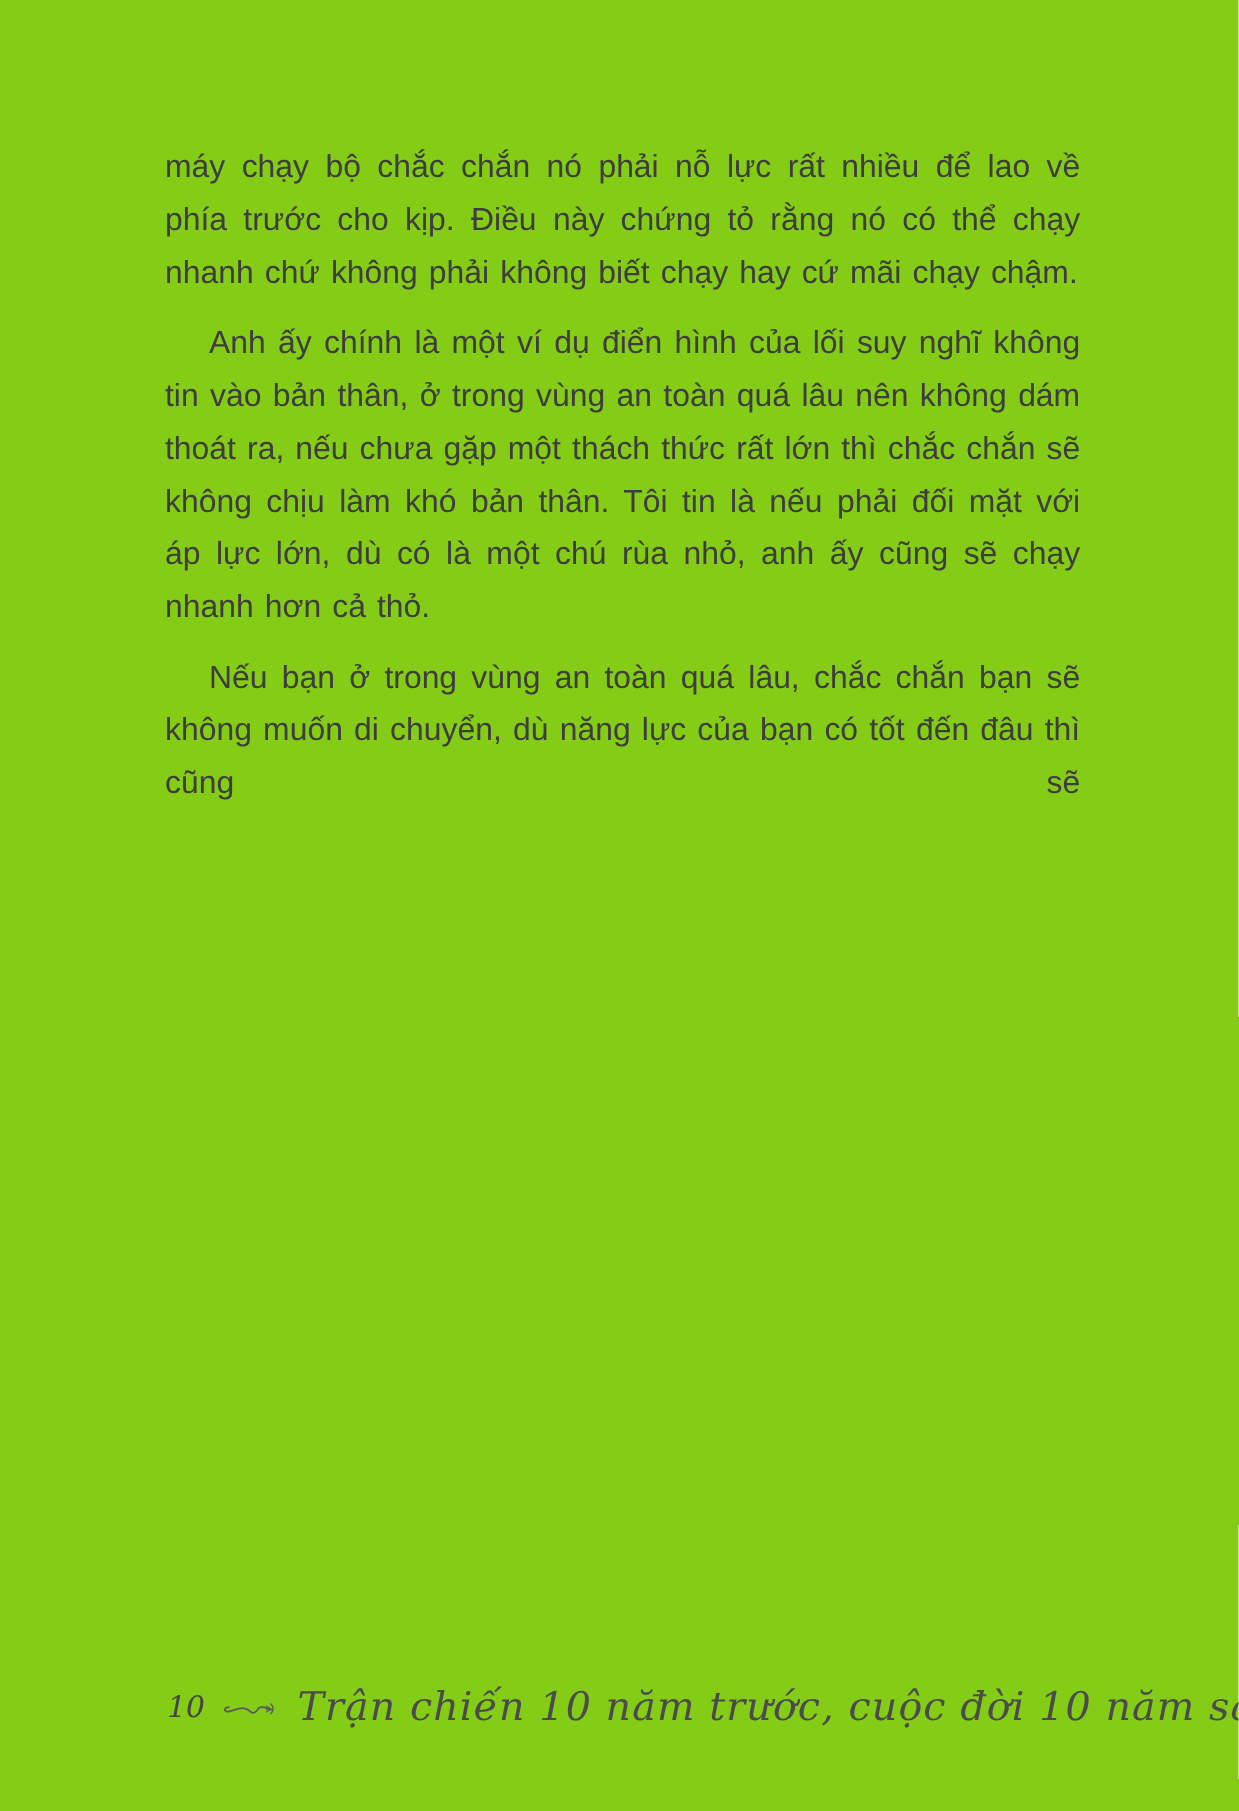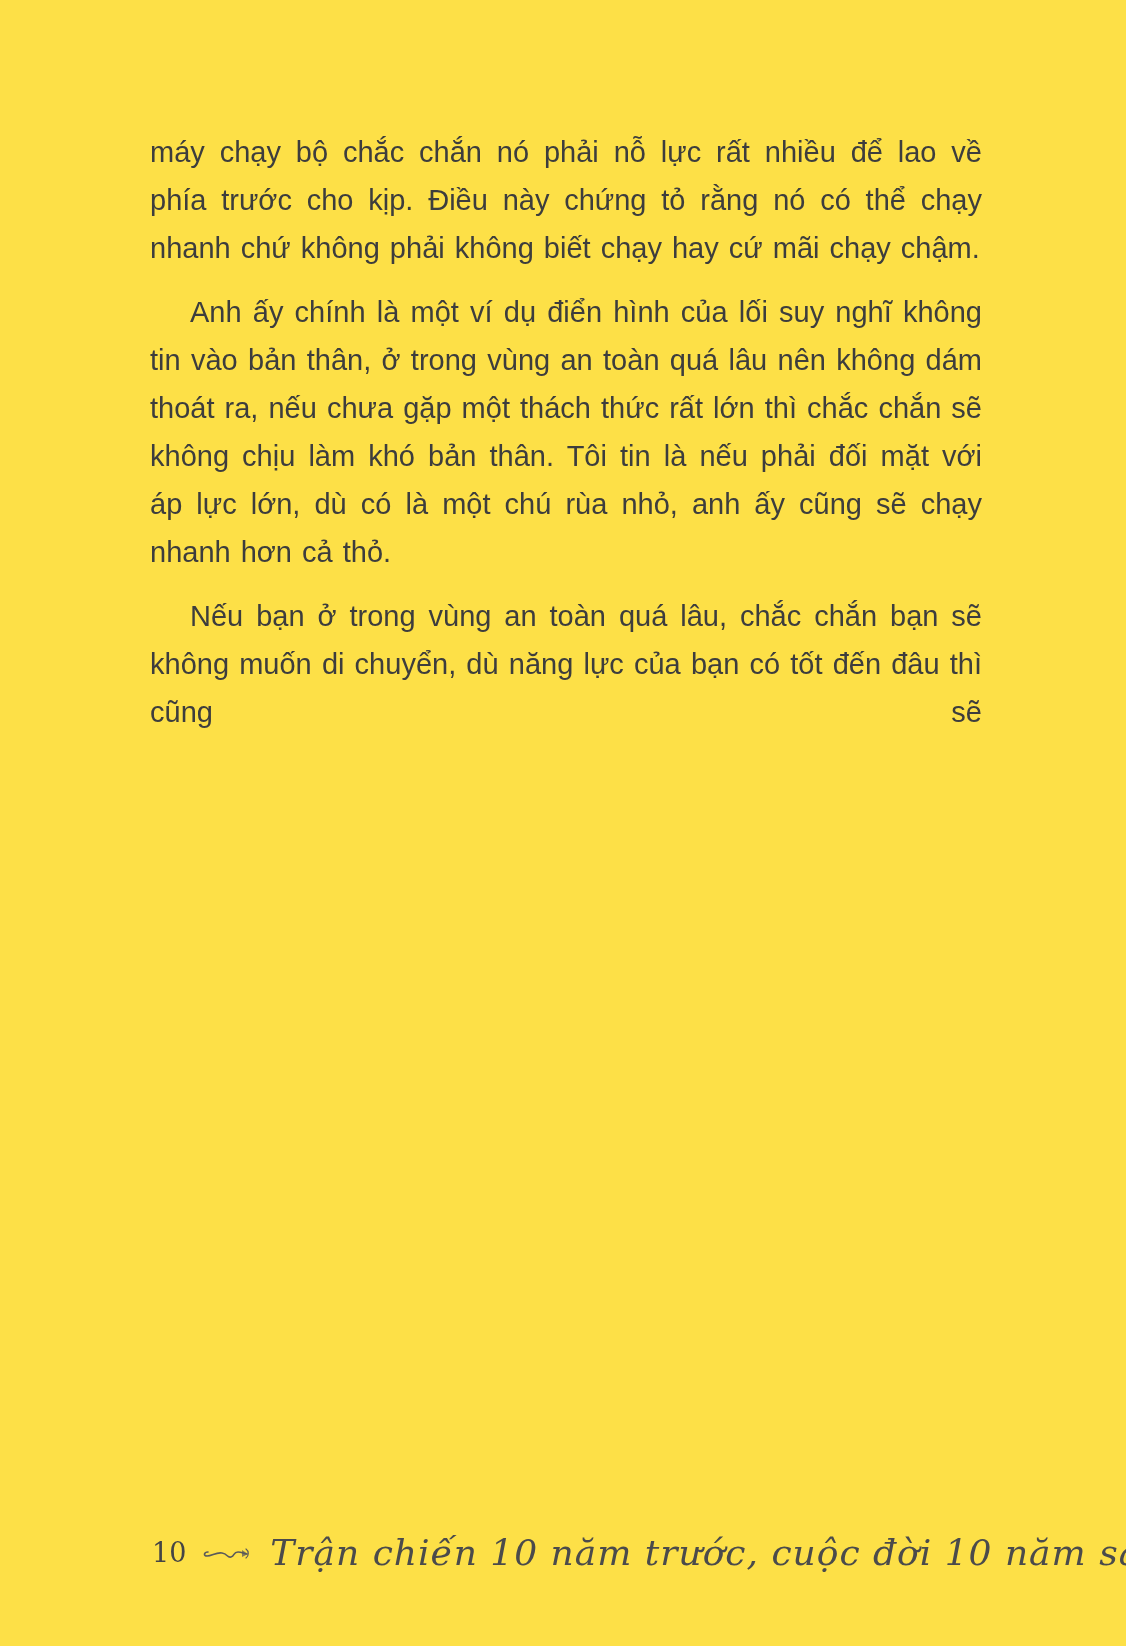--- a/index.html
+++ b/index.html
@@ -4,21 +4,21 @@
 <style>
   html, body {
     margin: 0;
     padding: 0;
     background: #ffffff;
   }
   .page {
     position: relative;
     width: 1126px;
     height: 1646px;
-    background: #fde047;
+    background: #84cc16;
     overflow: hidden;
     font-family: "Liberation Sans", sans-serif;
   }
   .body-text {
     position: absolute;
     top: 128px;
     left: 150px;
     width: 832px;
   }
   .body-text p {
@@ -41,20 +41,21 @@
     left: 152px;
     top: 1532px;
     width: 832px;
     display: flex;
     align-items: center;
     gap: 16px;
     color: #4b4b4b;
   }
   .footer .page-number {
     font-family: "DejaVu Serif", serif;
+    font-style: italic;
     font-size: 27px;
     color: #454545;
   }
   .footer .ornament {
     display: inline-flex;
     align-items: center;
     flex: 0 0 auto;
   }
   .footer .book-title {
     font-family: "DejaVu Serif", serif;

